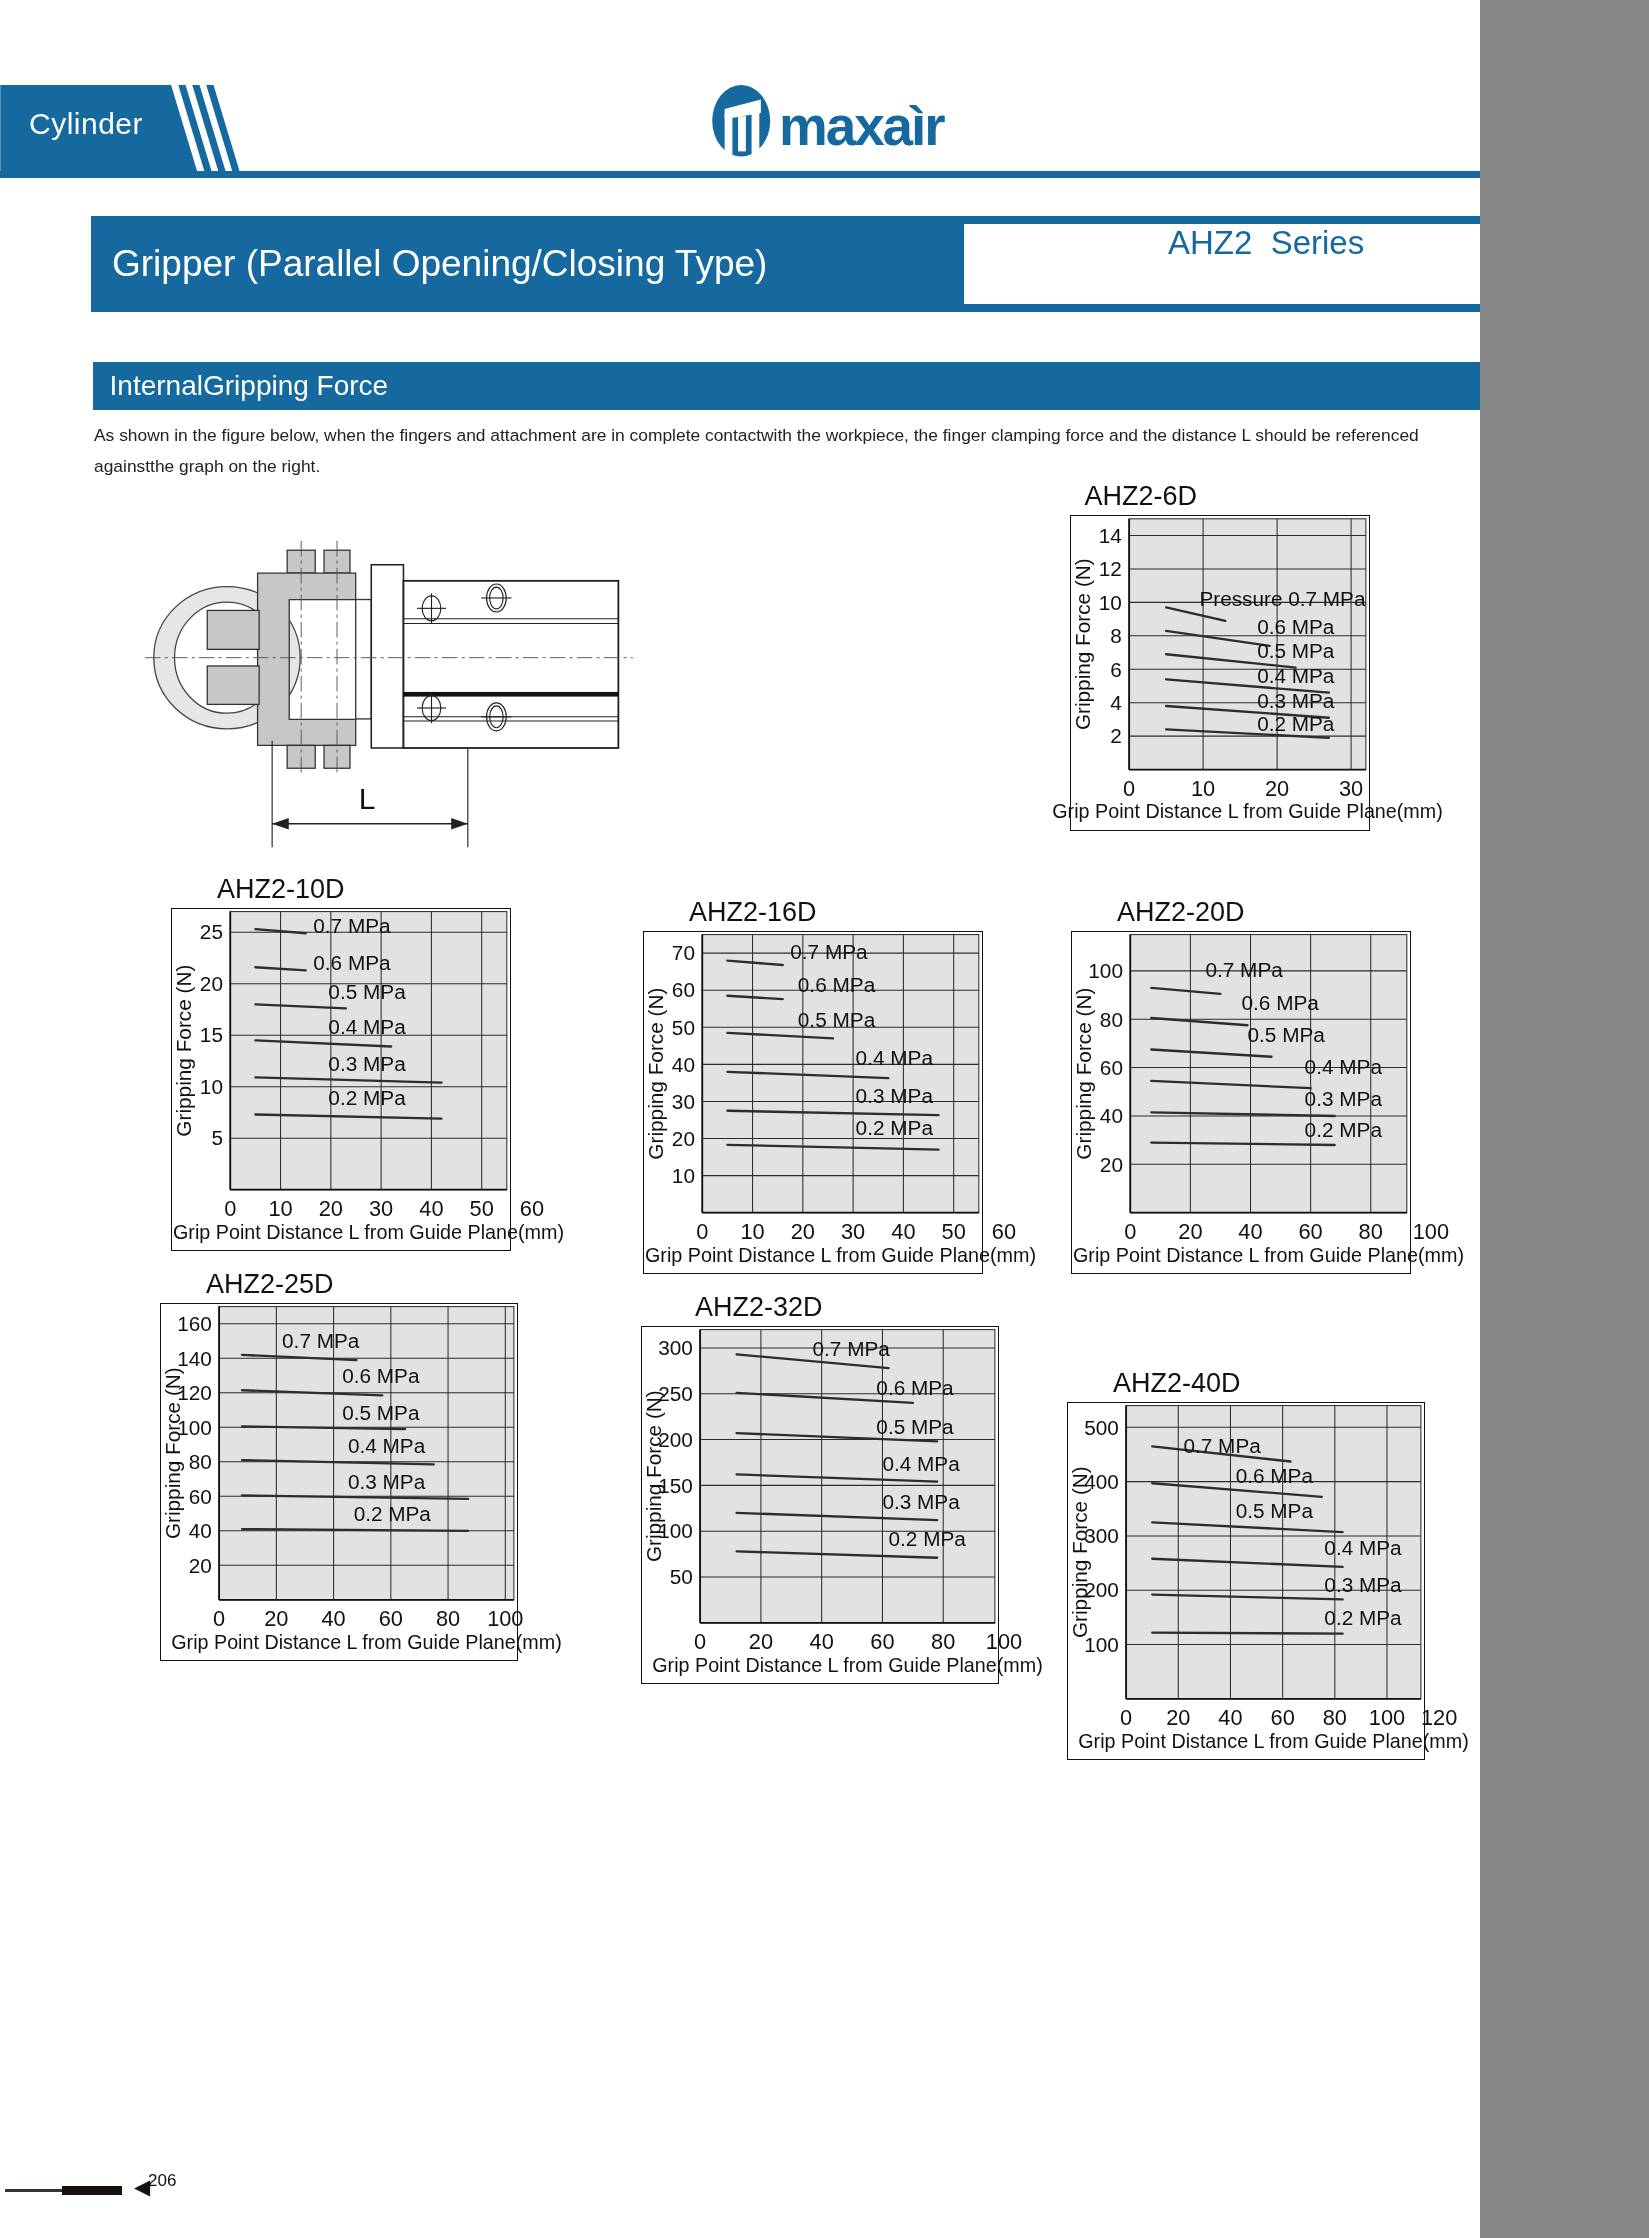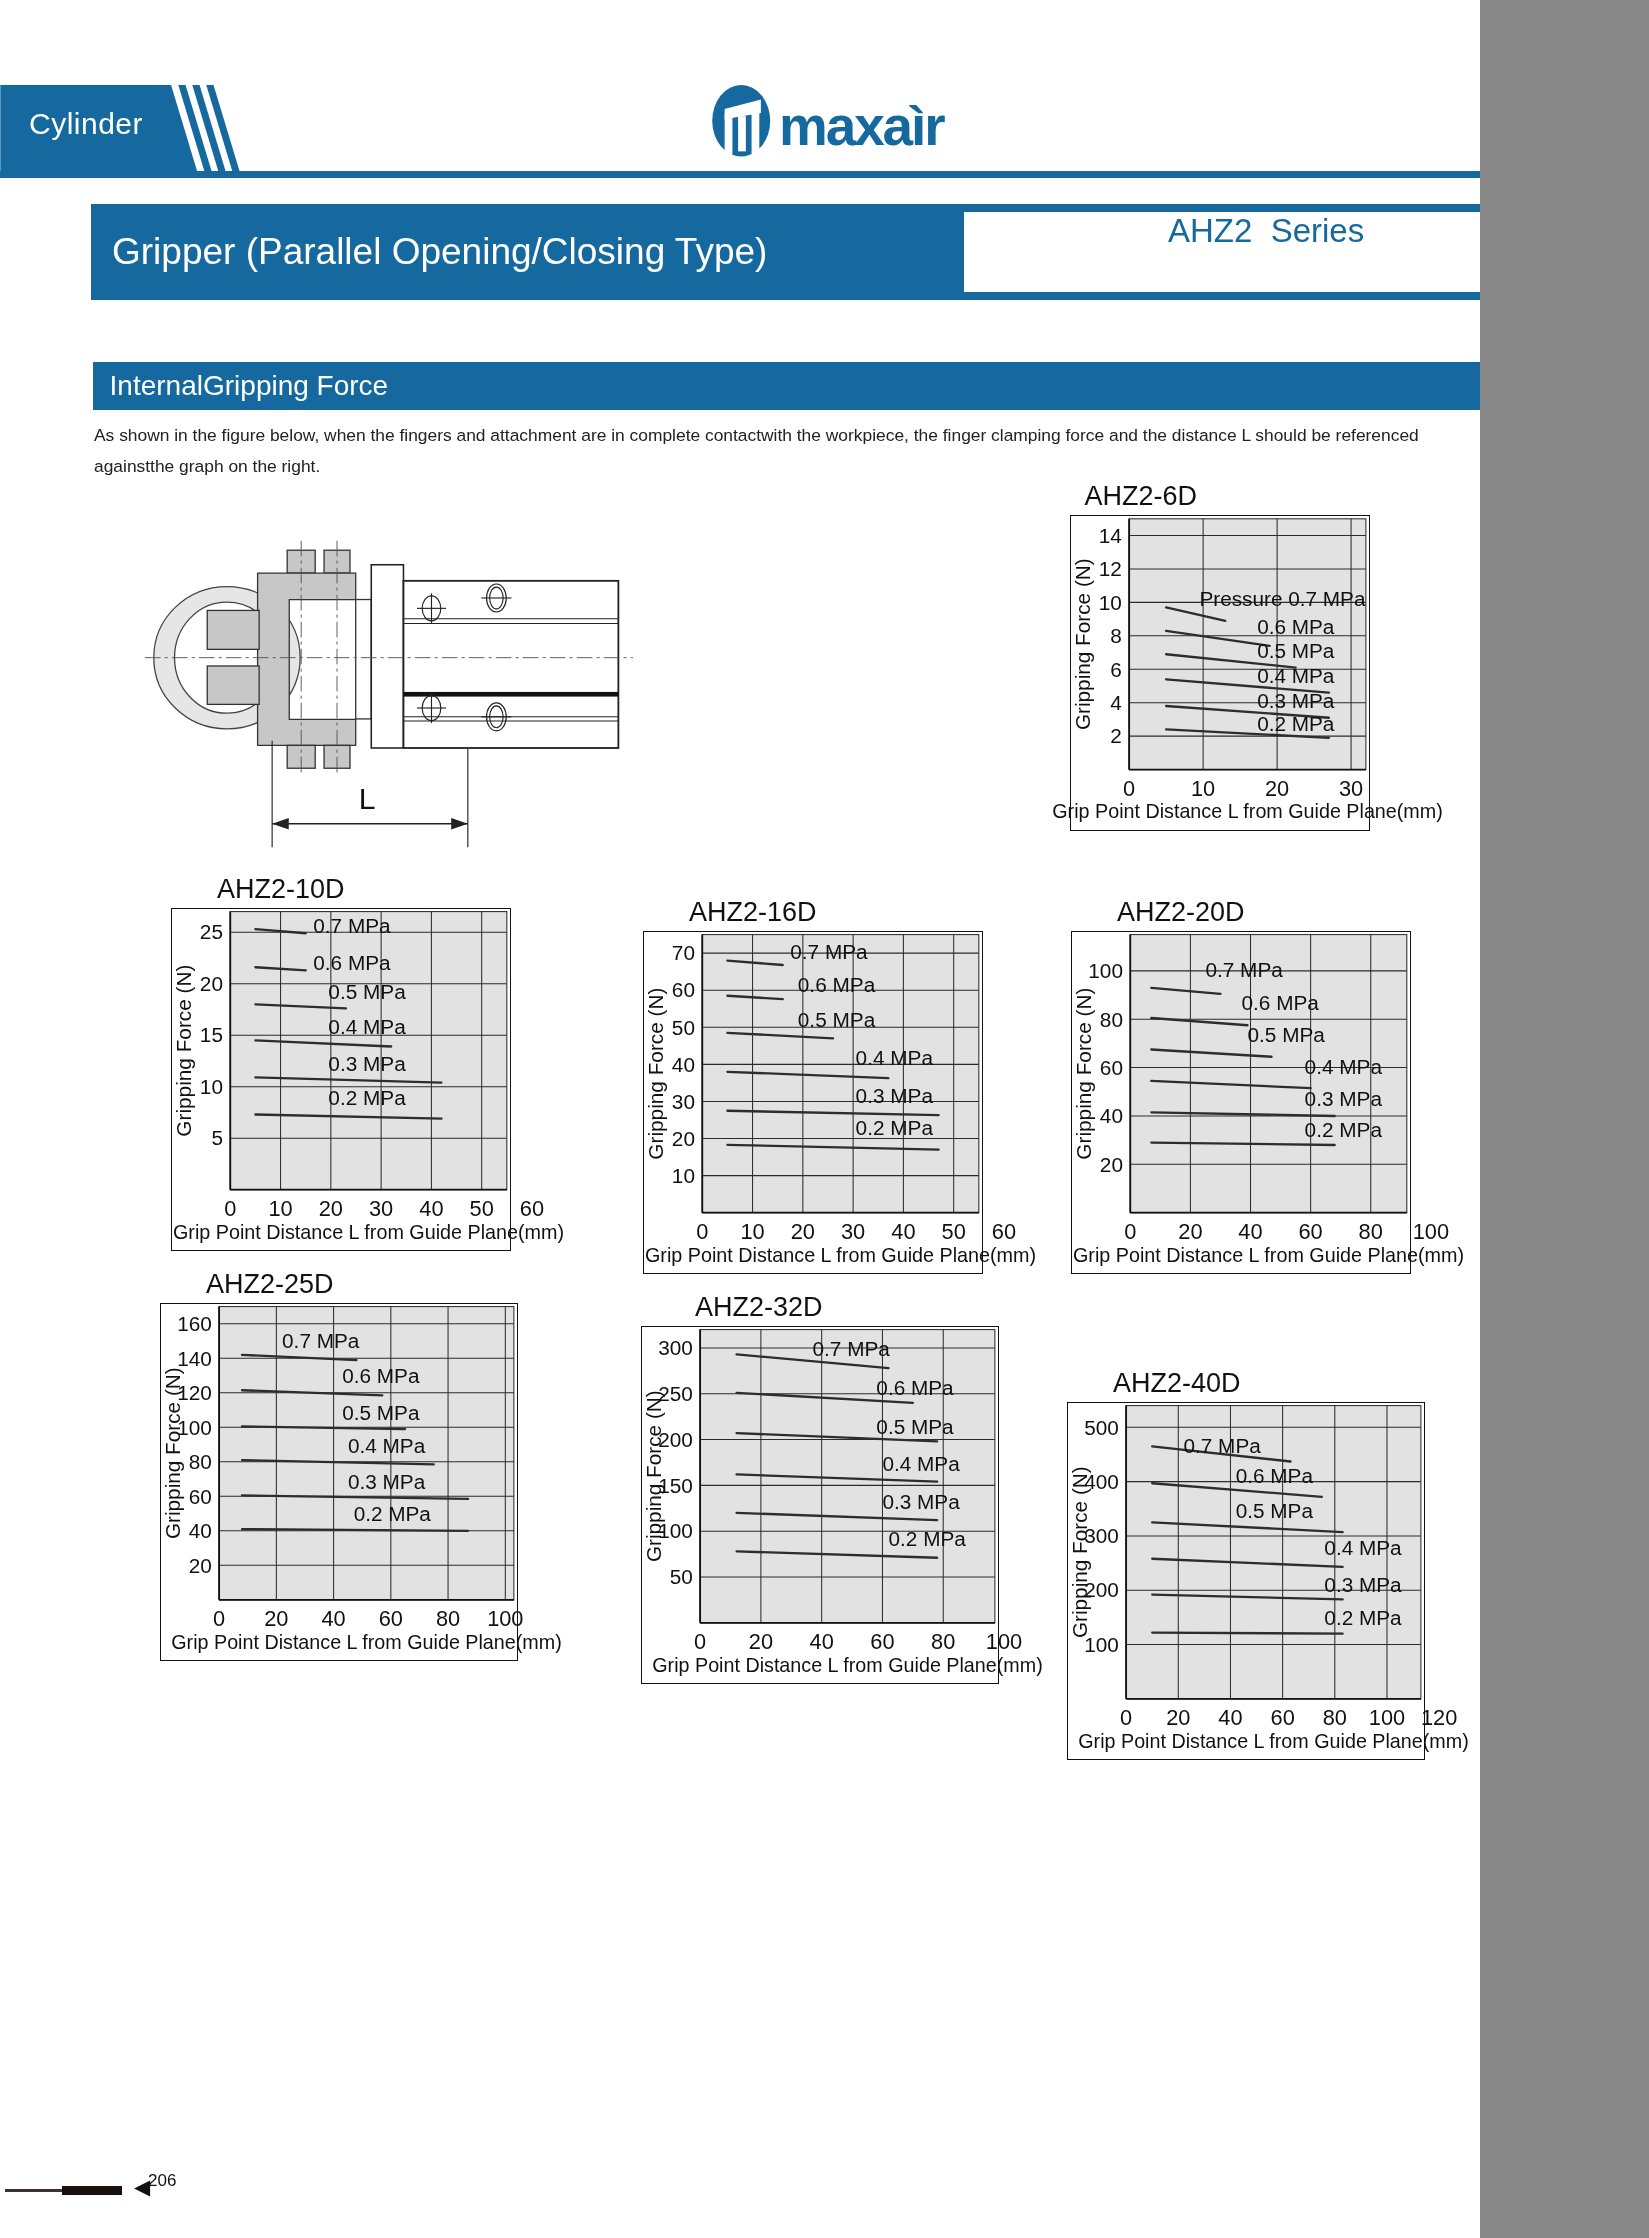--- a/index.html
+++ b/index.html
@@ -3,21 +3,21 @@
 <meta charset="utf-8">
 <style>
   html,body{margin:0;padding:0;background:#888;}
   .page{position:relative;width:1480px;height:2239px;background:#ffffff;
         font-family:"Liberation Sans", sans-serif;color:#1a1a1a;overflow:hidden;}
   .abs{position:absolute;}
   
   .cyl-label{left:29px;top:107px;font-size:30px;color:#fff;letter-spacing:0.5px;}
   .header-rule{left:0;top:171px;width:1579px;height:6.8px;background:#16699E;}
   
-  .title-bar{left:91px;top:204px;width:1489px;height:96px;background:#16699E;}
+  .title-bar{left:91px;top:216px;width:1489px;height:96px;background:#16699E;}
   .title-text{position:absolute;left:21px;top:0;height:96px;line-height:96px;
               color:#fff;font-size:37px;white-space:nowrap;}
   .series-box{position:absolute;right:11.4px;top:7.8px;width:605px;height:80px;background:#fff;
               display:flex;justify-content:center;}
   .series-text{color:#16699E;font-size:33px;white-space:pre;}
   
   .section-bar{left:93px;top:362px;width:1488px;height:48px;background:#16699E;}
   .section-label{position:absolute;left:16.6px;top:0;height:48px;line-height:48px;color:#fff;font-size:28px;}
   
   .desc{left:94px;top:420px;width:1475px;font-size:17.4px;line-height:1.8;color:#222;}

